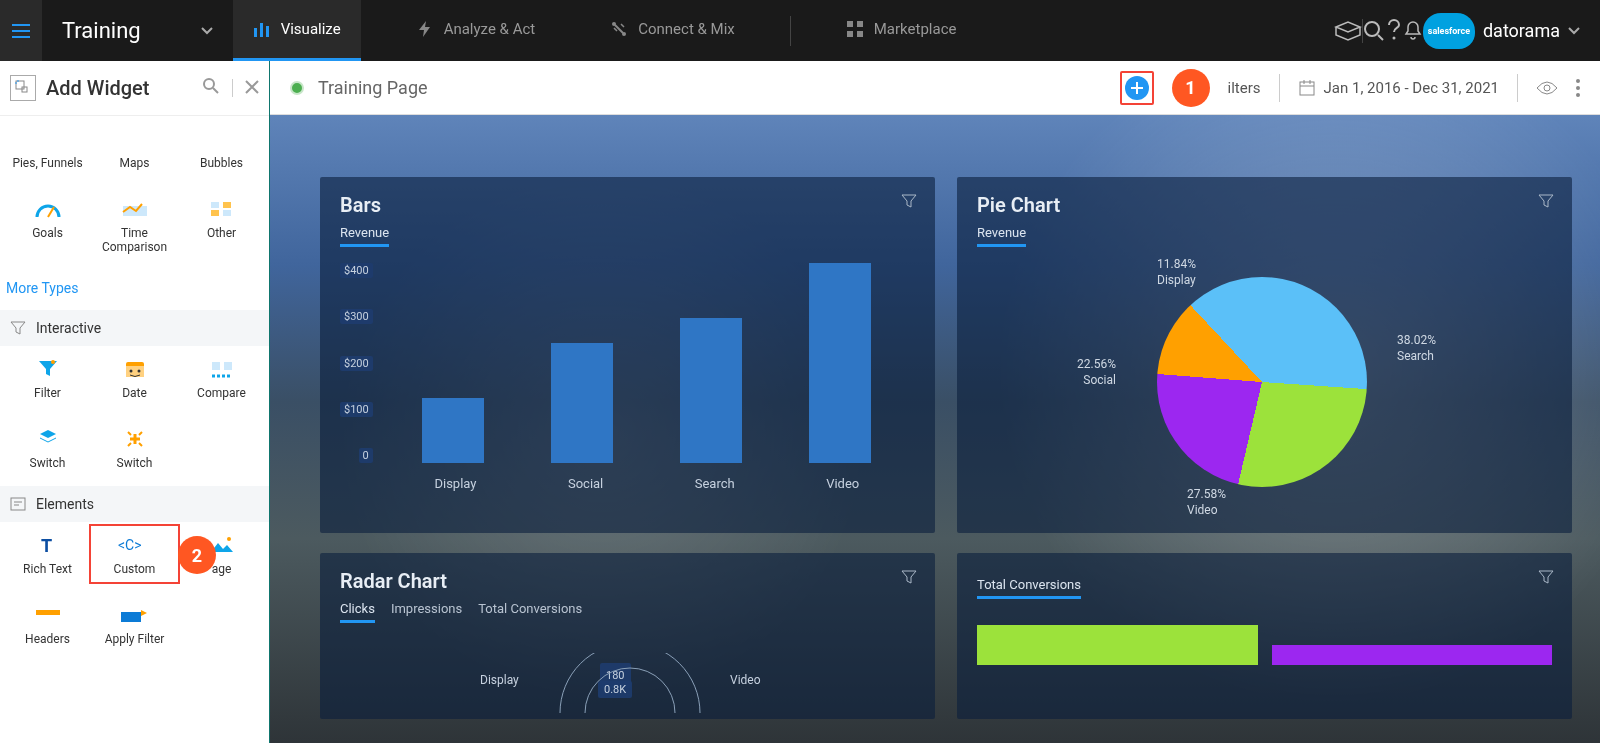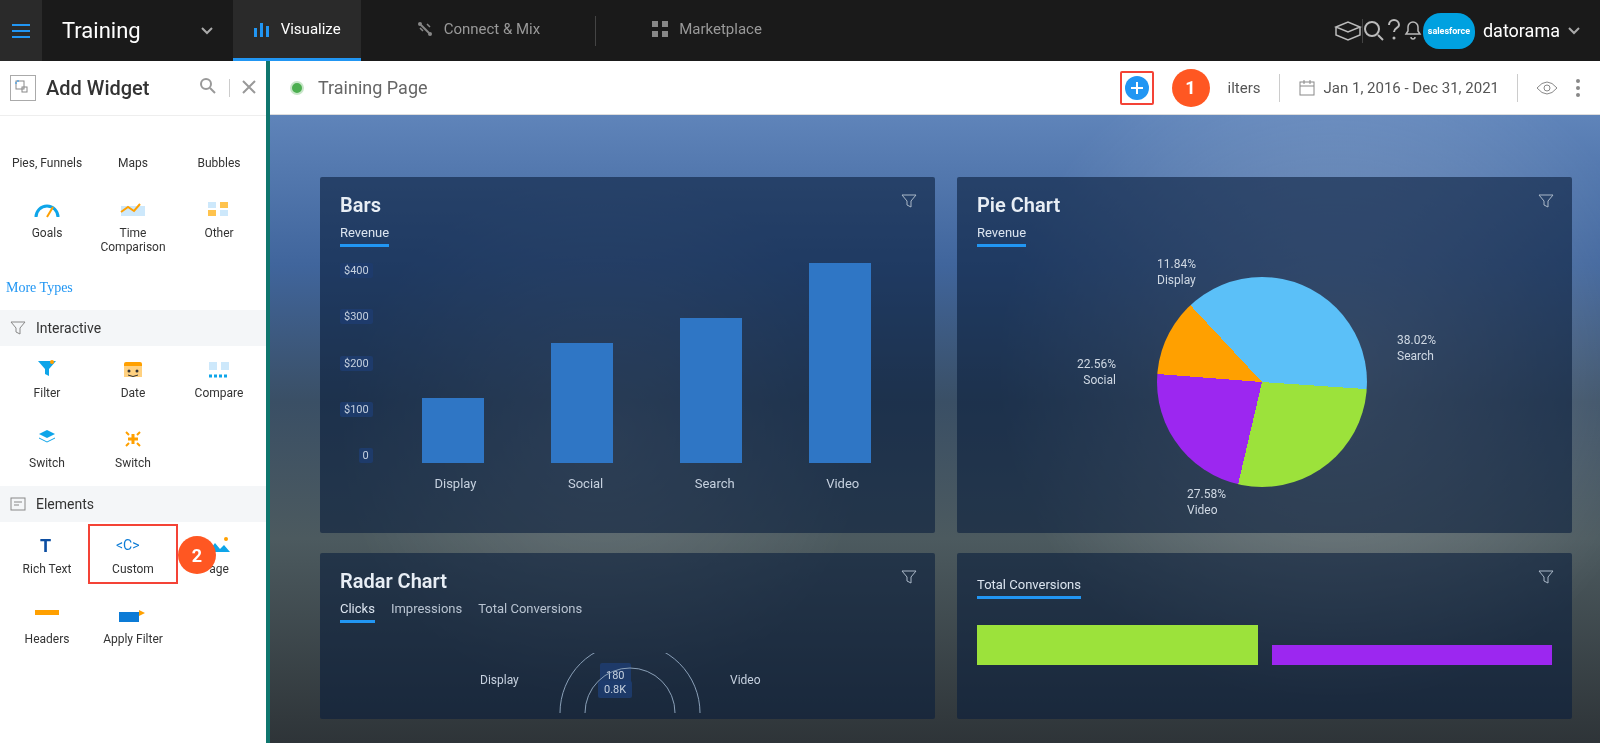--- a/index.html
+++ b/index.html
@@ -33,31 +33,31 @@
 .callout { width:38px; height:38px; border-radius:50%; background:#ff5722; color:#fff; display:flex; align-items:center; justify-content:center; font-size:18px; font-weight:bold; position:relative; z-index:2; }
 .filters-label { font-size:15px; color:#555; }
 .divider-short { width:1px; height:28px; background:#ccc; }
 .date-range { display:flex; align-items:flex-end; gap:8px; color:#555; font-size:15px; }
 .pagebar-right .ic { color:#888; cursor:pointer; display:flex; }
 
 
 .body { display:flex; height:calc(743px - 61px); }
 
 
-.sidebar { width:270px; background:#fff; border-right:4px solid #0f766e; display:flex; flex-direction:column; position:relative; z-index:3; }
+.sidebar { width:270px; background:#fff; border-right:1px solid #0f766e; display:flex; flex-direction:column; position:relative; z-index:3; }
 .sidebar-header { display:flex; align-items:center; gap:10px; padding:14px 10px; border-bottom:1px solid #eee; }
 .sidebar-header .aw-icon { width:26px; height:26px; border:1px solid #aaa; display:flex; align-items:center; justify-content:center; color:#777; }
 .sidebar-header .aw-title { font-size:20px; font-weight:500; color:#333; }
 .sidebar-header .hdr-actions { margin-left:auto; display:flex; align-items:center; gap:12px; color:#999; }
 .sidebar-header .hdr-actions .v { width:1px; height:18px; background:#ccc; }
 .sidebar-body { flex:1; overflow-y:auto; }
 .widget-grid { display:grid; grid-template-columns:repeat(3,1fr); text-align:center; padding:4px 4px 10px; font-size:12px; color:#333; }
 .widget-item { padding:6px 2px; cursor:pointer; }
 .widget-item .wi-ic { height:26px; display:flex; align-items:center; justify-content:center; margin-bottom:4px; }
-.more-types { color:#2196f3; font-size:14px; padding:10px 6px 14px; cursor:pointer;font-family:Liberation Serif, serif; }
+.more-types { color:#2196f3; font-size:14px; padding:10px 6px 14px; cursor:pointer; }
 .section-hdr { background:#f4f6f8; display:flex; align-items:center; gap:10px; padding:10px 10px; font-size:14px; color:#333; }
 .section-hdr svg { width:16px; height:16px; color:#888; }
 .elements-row { position:relative; }
 .custom-item.highlight { outline:2px solid #f44336; }
 .callout2 { position:absolute; width:38px; height:38px; border-radius:50%; background:#ff5722; color:#fff; display:flex; align-items:center; justify-content:center; font-size:18px; font-weight:bold; top:14px; left:178px; z-index:5; }
 
 
 .canvas-wrap { flex:1; position:relative; }
 .canvas-bg { position:absolute; inset:0; background:linear-gradient(180deg,#6a8fc4 0%,#40659c 30%,#3a4f65 50%,#4c5a5f 70%,#2e3438 100%); }
 .mountain-overlay { position:absolute; inset:0; opacity:.45; background:radial-gradient(circle at 80% 45%, rgba(255,255,255,.65), transparent 30%), radial-gradient(circle at 25% 55%, rgba(255,255,255,.35), transparent 25%); }
@@ -109,20 +109,26 @@
       </svg>
   </div>
   <div class="nav-tabs">
     <div class="nav-tab active">
       <svg viewBox="0 0 18 18">
           <rect x="1" y="8" width="3" height="9" fill="#2196f3"></rect>
           <rect x="7" y="3" width="3" height="14" fill="#2196f3"></rect>
           <rect x="13" y="6" width="3" height="11" fill="#2196f3"></rect>
         </svg>
       <span>Visualize</span>
+    </div>
+    <div class="nav-tab">
+      <svg viewBox="0 0 18 18">
+          <path d="M10 1L3 10h5l-1 7 7-10h-5z" fill="#888"></path>
+        </svg>
+      <span>Analyze &amp; Act</span>
     </div>
     <div class="nav-tab">
       <svg viewBox="0 0 18 18">
           <circle cx="4" cy="4" r="2" fill="#888"></circle>
           <circle cx="14" cy="14" r="2" fill="#888"></circle>
           <path d="M5 5l8 8" stroke="#888" stroke-width="2"></path>
           <path d="M4 8l3 3M11 4l3 3" stroke="#888" stroke-width="1.5"></path>
         </svg>
       <span>Connect &amp; Mix</span>
     </div>

